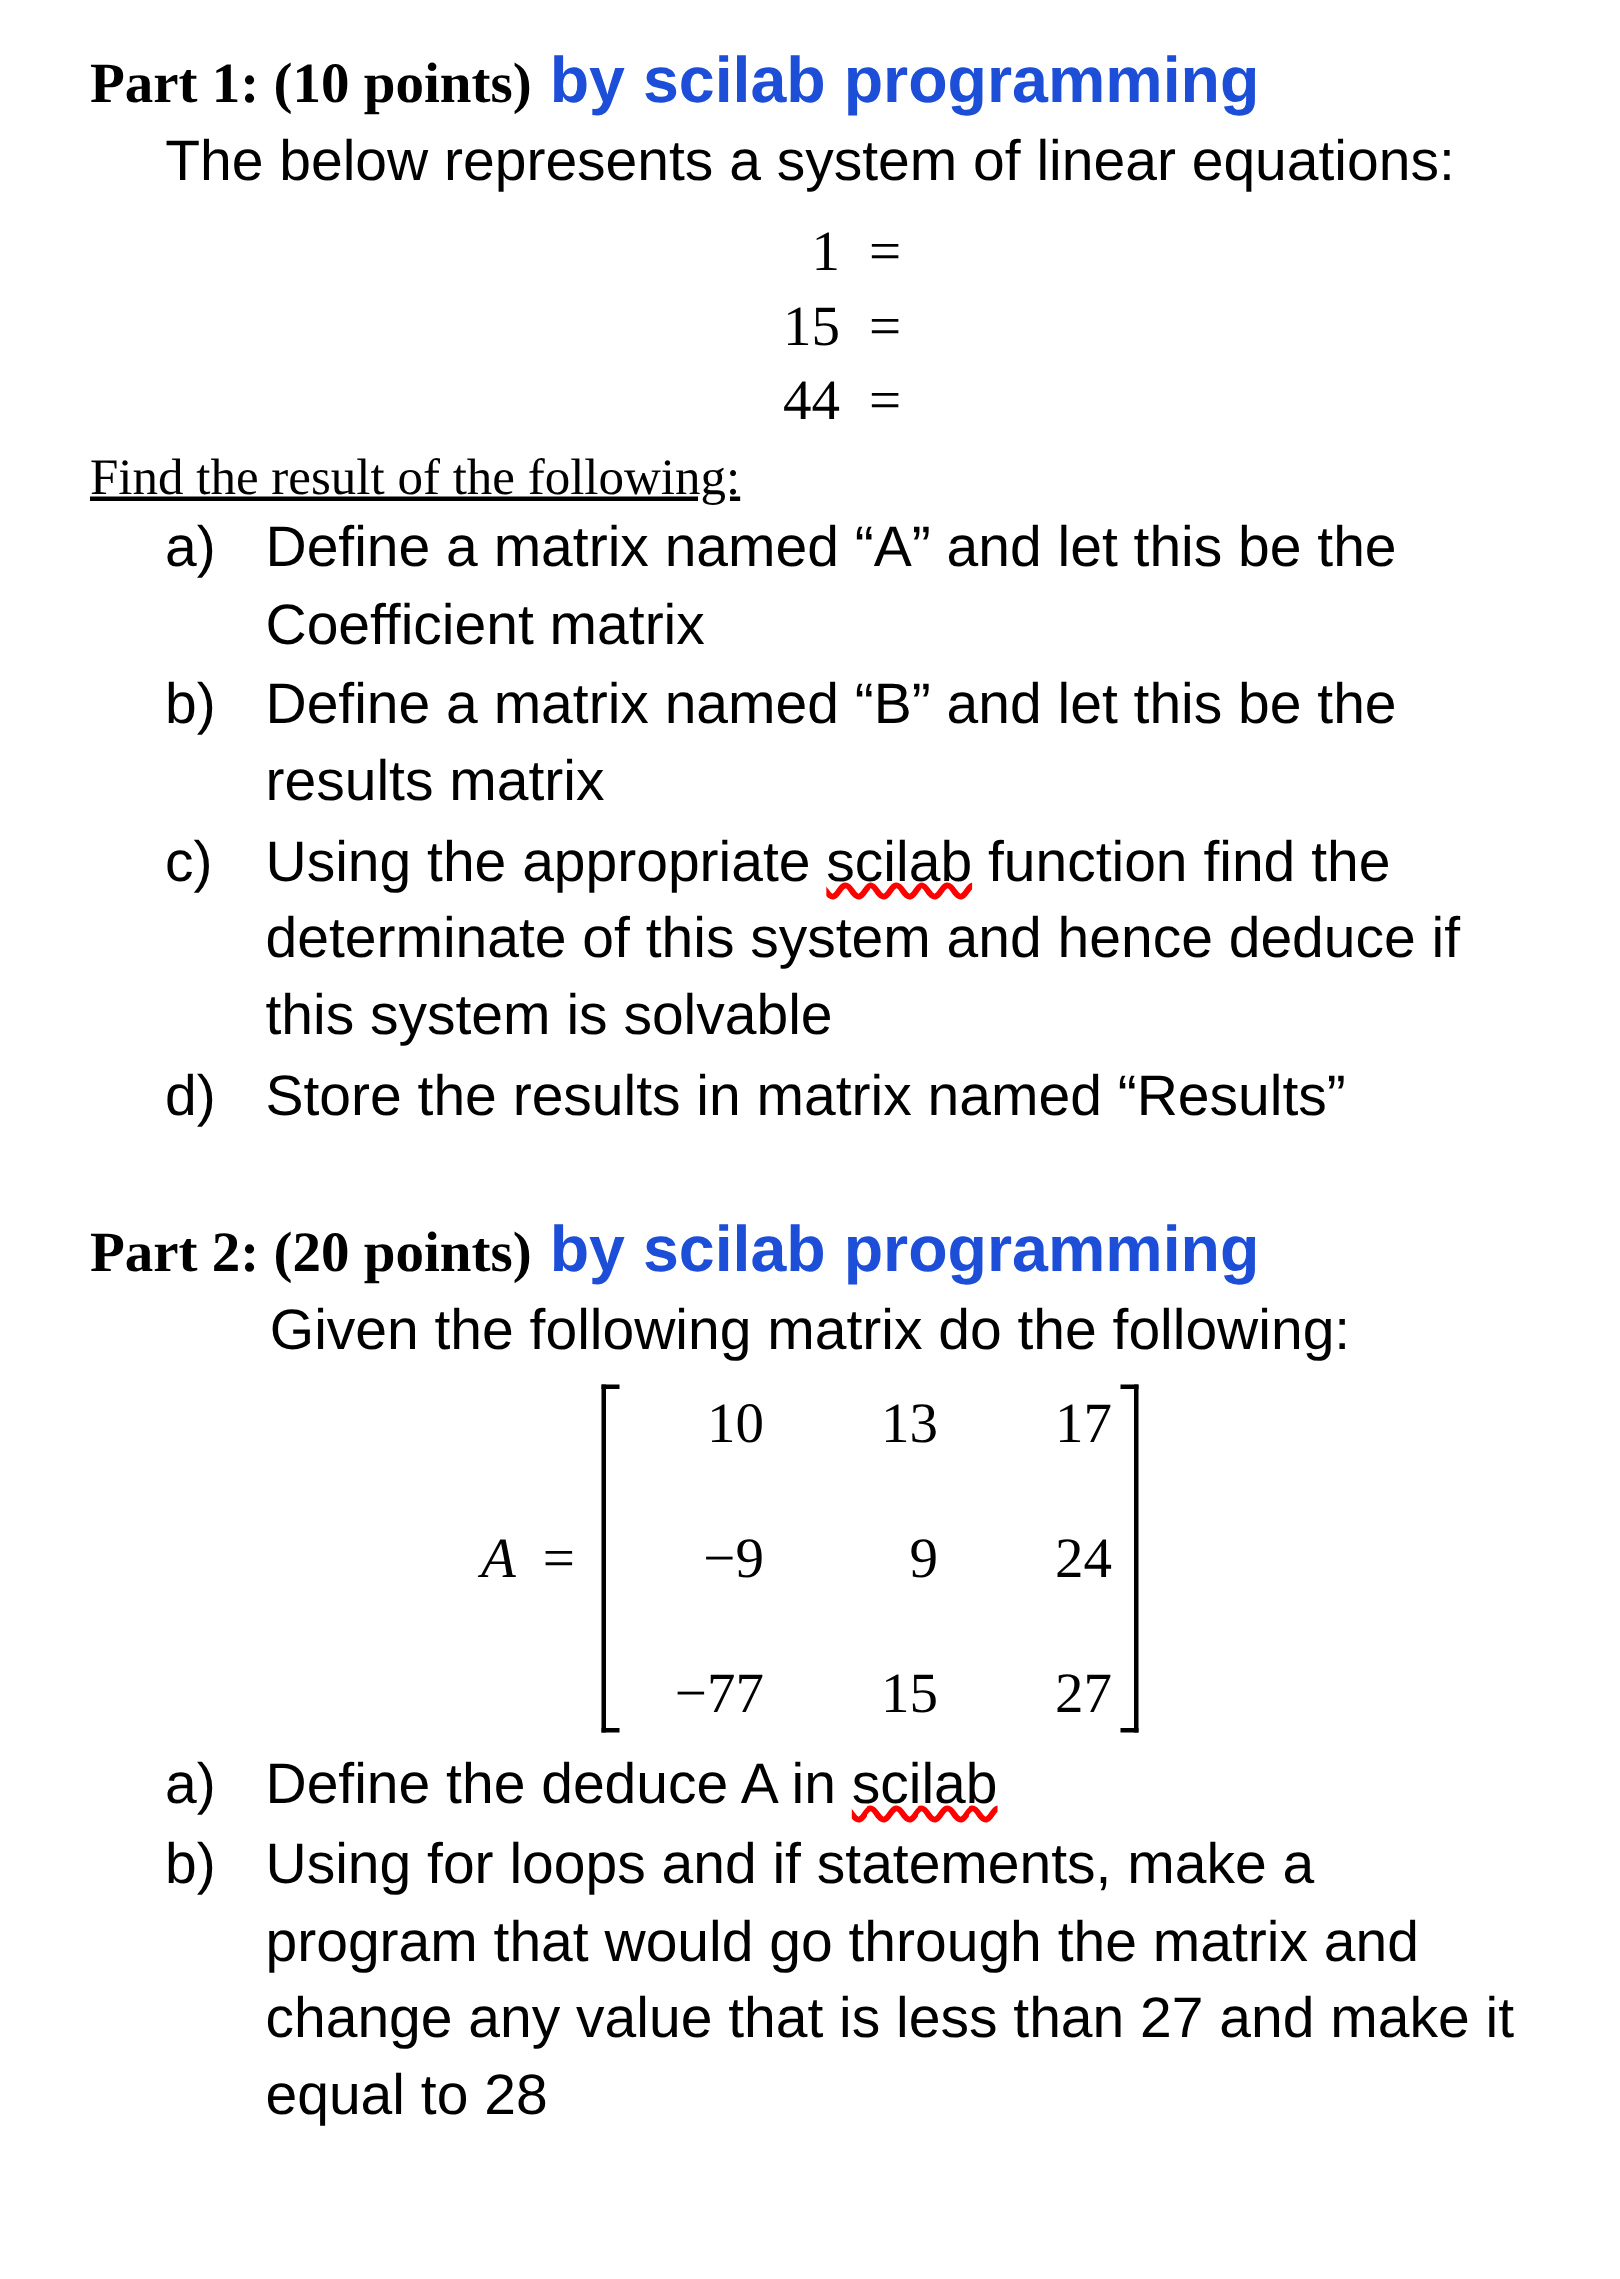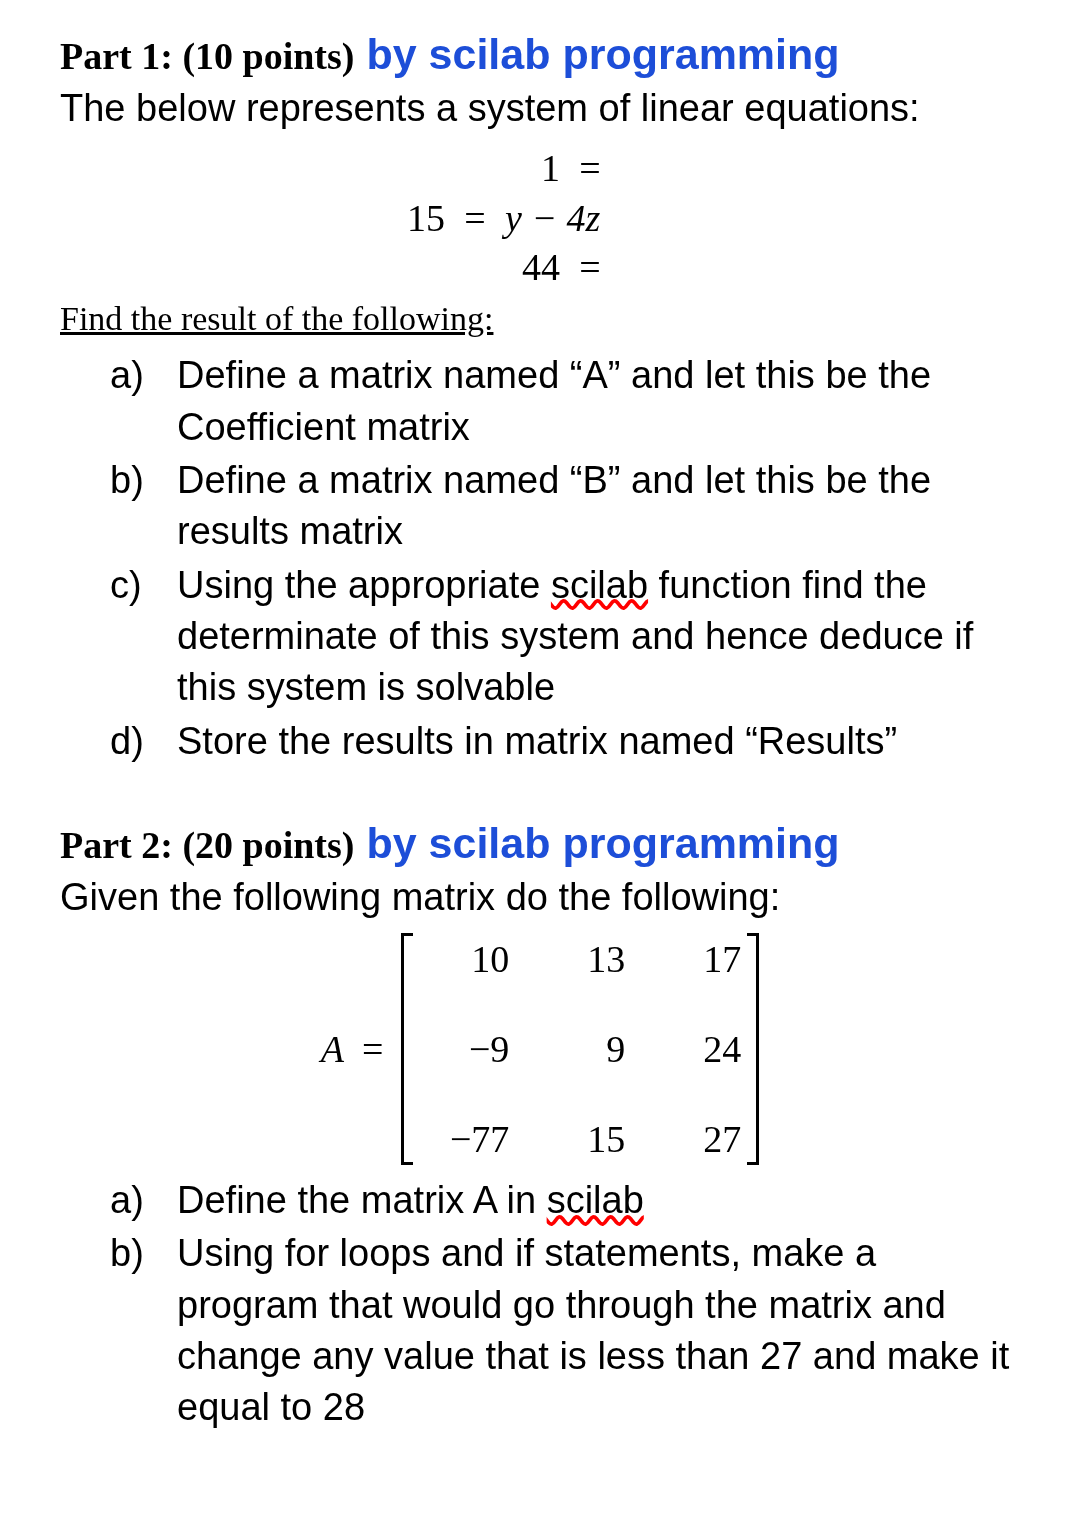--- a/index.html
+++ b/index.html
@@ -25,20 +25,21 @@
     .scilab-label {
       font-family: Arial, Helvetica, sans-serif;
       font-size: 43px;
       font-weight: bold;
       color: #1d4ed8;
     }
     .intro-text {
       font-size: 38px;
       line-height: 1.35;
       margin-bottom: 10px;
+      text-align: center;
     }
     .equations {
       font-family: 'Cambria Math', 'Times New Roman', serif;
       font-style: italic;
       font-size: 38px;
       line-height: 1.3;
       text-align: left;
       margin: 8px 0 8px 0;
     }
     .eq-row {
@@ -56,21 +57,21 @@
       font-style: normal;
     }
     .eq-right {
       width: 230px;
       text-align: left;
     }
     .find-result {
       font-family: 'Times New Roman', Times, serif;
       font-size: 34px;
       text-decoration: underline;
-      margin-bottom: 12px;
+      margin-bottom: 2px;
     }
     .list {
       margin-left: 50px;
     }
     .list-item {
       font-size: 38px;
       line-height: 1.35;
       display: flex;
       margin-bottom: 2px;
     }
@@ -149,21 +150,20 @@
 <div class="intro-text">The below represents a system of linear equations:</div>
 
 <div class="equations">
   <div class="eq-row">
     <span class="eq-left">1</span>
     <span class="eq-eq">=</span>
   </div>
   <div class="eq-row">
     <span class="eq-left">15</span>
     <span class="eq-eq">=</span>
-    <span class="eq-right"><span>y</span><span> − 4z</span></span>
   </div>
   <div class="eq-row">
     <span class="eq-left">44</span>
     <span class="eq-eq">=</span>
   </div>
 </div>
 
 <div class="find-result">Find the result of the following:</div>
 
 <div class="list">
@@ -210,19 +210,19 @@
       <span class="matrix-cell">15</span>
       <span class="matrix-cell">27</span>
     </span>
     <span class="bracket-right"></span>
   </span>
 </div>
 
 <div class="list">
   <div class="list-item">
     <span class="list-marker">a)</span>
-    <span class="list-content"><span>Define the matrix A in </span><span class="squiggle">scilab</span></span>
+    <span class="list-content"><span>Define the deduce A in </span><span class="squiggle">scilab</span></span>
   </div>
   <div class="list-item">
     <span class="list-marker">b)</span>
     <span class="list-content"><span>Using for loops and if statements, make a program that would go through the matrix and change any value that is less than 27 and make it equal to 28</span></span>
   </div>
 </div>
 
 </body></html>

